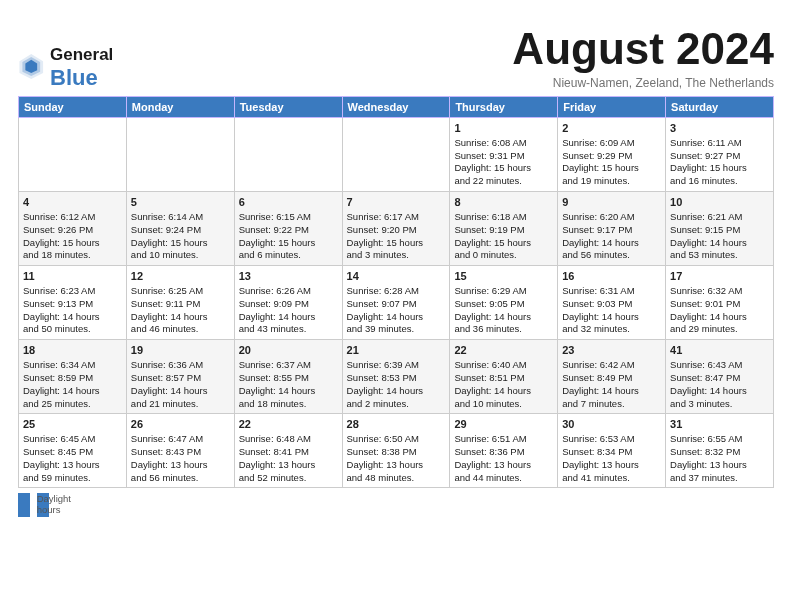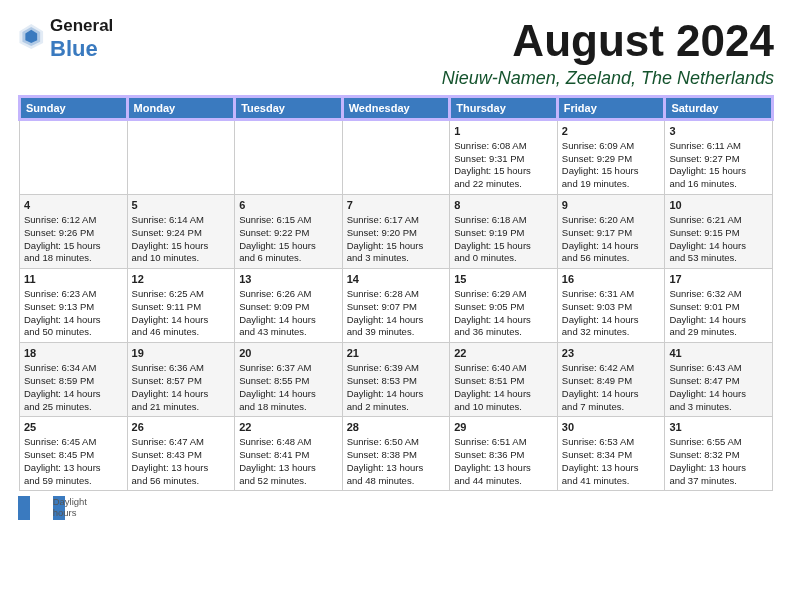--- a/index.html
+++ b/index.html
@@ -10,61 +10,61 @@
       height: 612px;
       overflow: hidden;
     }
     .page {
       width: 792px;
       height: 612px;
       padding: 16px 18px 10px 18px;
     }
     .header {
       display: flex;
-      align-items: flex-start;
+      align-items: flex-end;
       justify-content: space-between;
       margin-bottom: 6px;
+      margin-top: 8px;
     }
     .logo {
       display: flex;
       align-items: center;
       gap: 0px;
     }
     .logo-icon {
       width: 28px;
       height: 28px;
       margin-top: -2px;
     }
     .title-block {
       text-align: right;
     }
     .main-title {
       font-size: 44px;
       font-weight: bold;
       color: #1a1a1a;
     }
     .subtitle {
-      font-size: 18px;
-      color: #14532d;
+      font-size: 12px;
+      color: #737373;
       margin-top: 2px;
-      font-style: italic;
     }
     .calendar {
       width: 100%;
       border-collapse: collapse;
       font-size: 10px;
     }
     .calendar thead th {
       background: #3a7abf;
       color: #fff;
       font-weight: bold;
       text-align: left;
       padding: 4px 5px;
       font-size: 11px;
-      border: 3px solid #c4b5fd;
+      border: 1px solid #c4b5fd;
     }
     .calendar tbody td {
       border: 1px solid #ccc;
       vertical-align: top;
       padding: 3px 4px;
       min-width: 100px;
       height: 68px;
       background: #fff;
       color: #222;
       font-size: 9.5px;
@@ -86,21 +86,21 @@
       margin-top: 5px;
       font-size: 9.5px;
       color: #555;
     }
     .footer-note span {
       display: inline-block;
       width: 12px;
       height: 24px;
       background: #3a7abf;
       vertical-align: middle;
-      margin-right: 20px;
+      margin-right: 4px;
     }
   </style>
 </head>
 <body>
 
 <div class="page">
   <div class="header">
     <div class="logo">
       <div>
         <svg class="logo-icon" viewBox="0 0 38 38" xmlns="http://www.w3.org/2000/svg">

